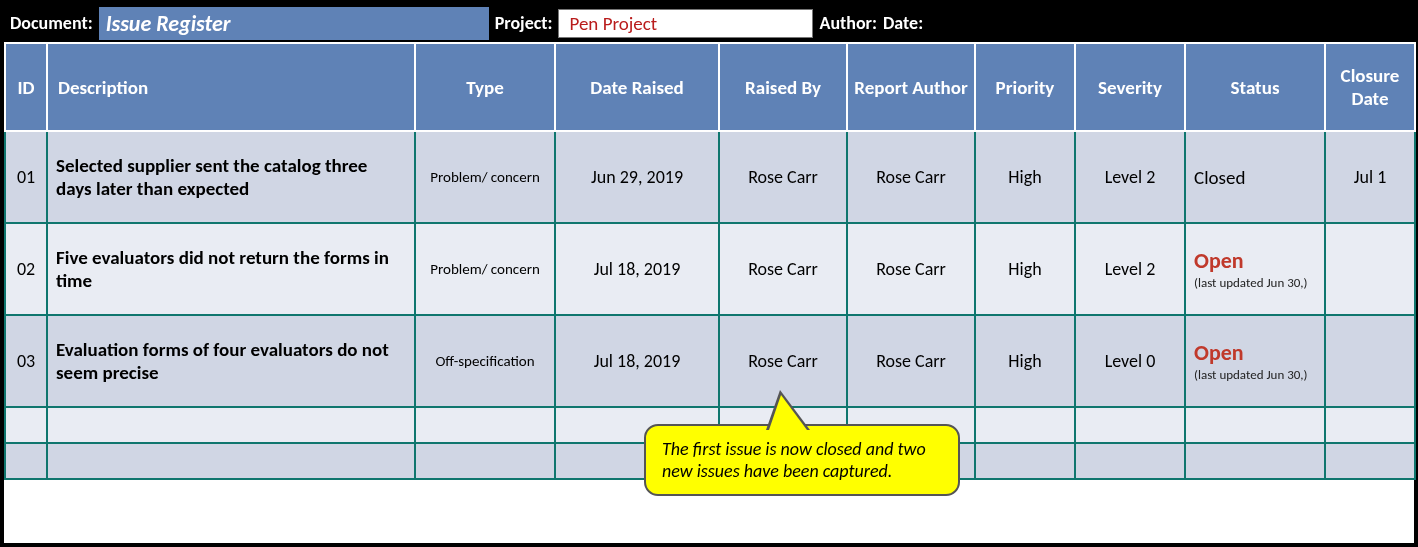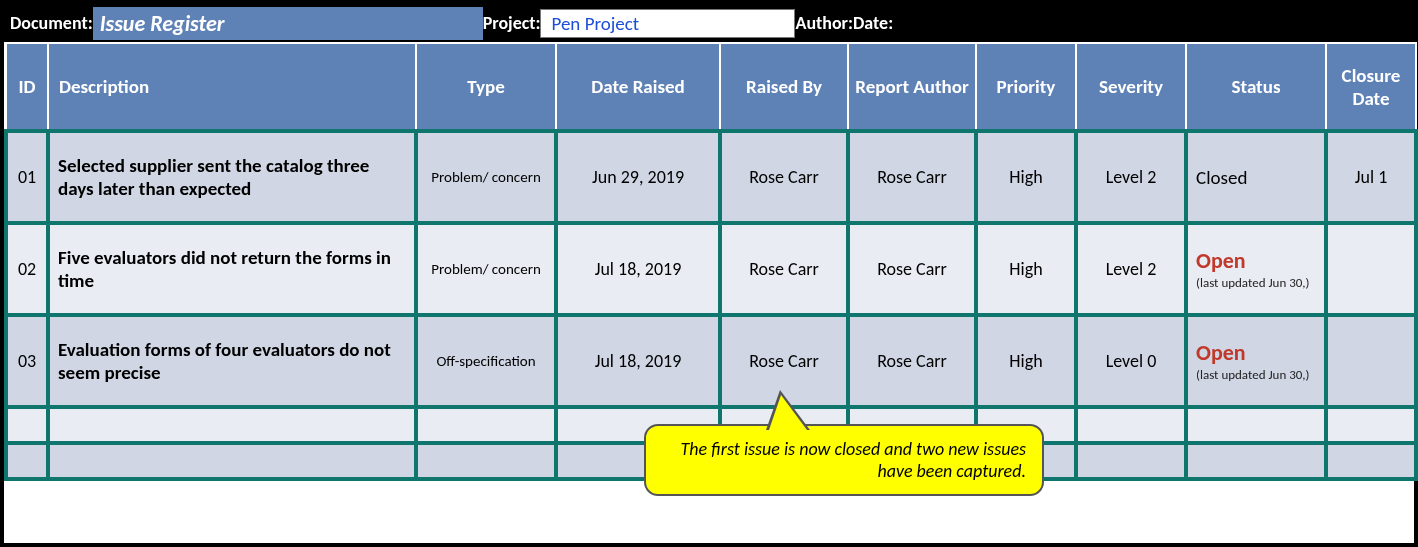--- a/index.html
+++ b/index.html
@@ -15,40 +15,41 @@
     border: 4px solid #000;
     position: relative;
     background: #fff;
   }
   .topbar {
     display: flex;
     align-items: center;
     background: #000;
     height: 38px;
     padding: 0 6px;
+    gap: 6px;
     font-size: 18px;
   }
   .topbar .lbl {
     color: #fff;
     font-weight: 600;
     white-space: nowrap;
   }
   .topbar .title-box {
     background: #5F82B6;
     color: #fff;
     font-weight: 700;
     font-style: italic;
     font-size: 22px;
     padding: 2px 6px;
     flex: 0 0 390px;
     border: 1px solid #5F82B6;
   }
   .topbar .white-box {
     background: #fff;
-    color: #1d4ed8;
+    color: #b91c1c;
     padding: 2px 10px;
     border: 1px solid #777;
     font-size: 19px;
   }
   .proj { flex: 0 0 255px; }
   .auth { flex: 0 0 230px; }
   .date { flex: 0 0 140px; font-weight:600; }
   table {
     border-collapse: collapse;
     width: 100%;
@@ -60,21 +61,21 @@
     font-weight: 700;
     font-size: 19px;
     padding: 8px 6px;
     border: 2px solid #fff;
     text-align: center;
     height: 88px;
     vertical-align: middle;
   }
   th.desc-h { text-align: left; padding-left: 10px; }
   td {
-    border: 4px solid #0f766e;
+    border: 2px solid #0f766e;
     padding: 8px 8px;
     font-size: 18px;
     vertical-align: middle;
     text-align: center;
     height: 92px;
   }
   tr.odd td  { background: #D0D6E4; }
   tr.even td { background: #E9ECF3; }
   tr.empty td { height: 36px; }
   td.id   { font-weight: 400; }
@@ -93,28 +94,28 @@
   .c-ra   { width: 128px; }
   .c-pr   { width: 100px; }
   .c-sv   { width: 110px; }
   .c-st   { width: 140px; }
   .c-cd   { width: 90px; }
   
   .callout {
     position: absolute;
     left: 640px;
     top: 420px;
-    width: 400px;
+    width: 316px;
     background: #FFFF00;
     border: 2px solid #555;
     border-radius: 14px;
     padding: 12px 16px;
     font-style: italic;
     font-size: 18px;
-    text-align: right;
+    text-align: left;
     color: #000;
     box-shadow: 0 0 0 rgba(0,0,0,0);
   }
   .callout::before {
     content: "";
     position: absolute;
     top: -36px;
     left: 120px;
     width: 0; height: 0;
     border-left: 14px solid transparent;

